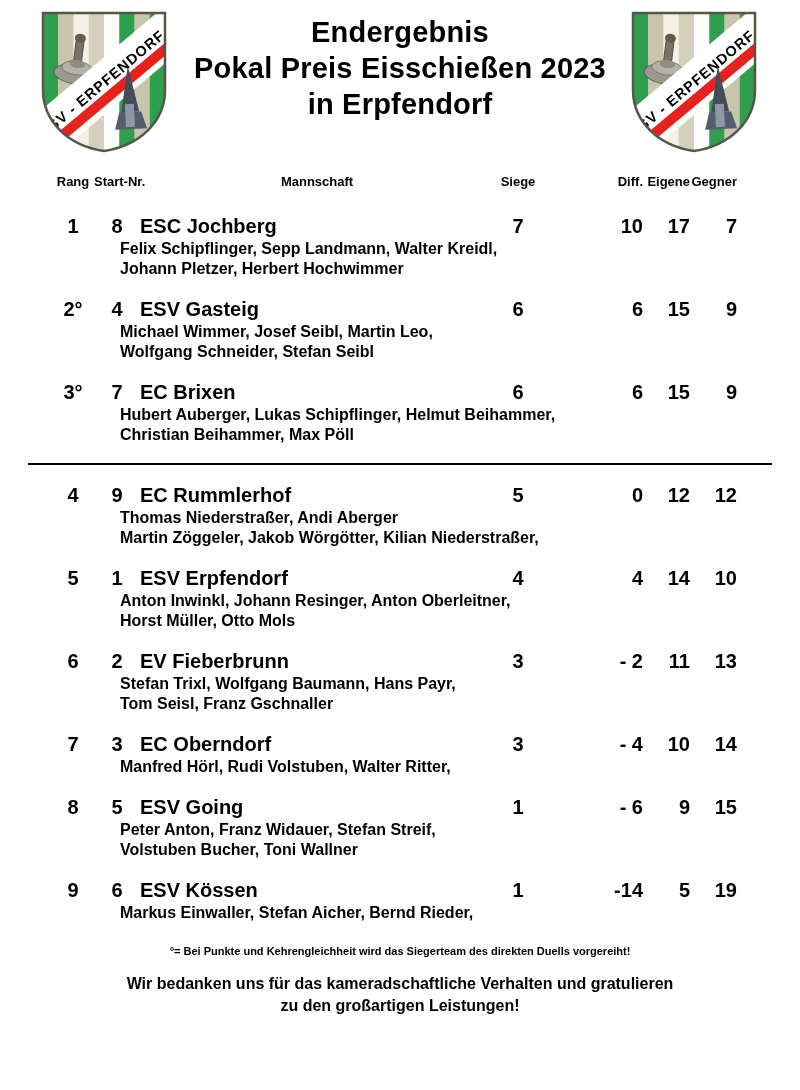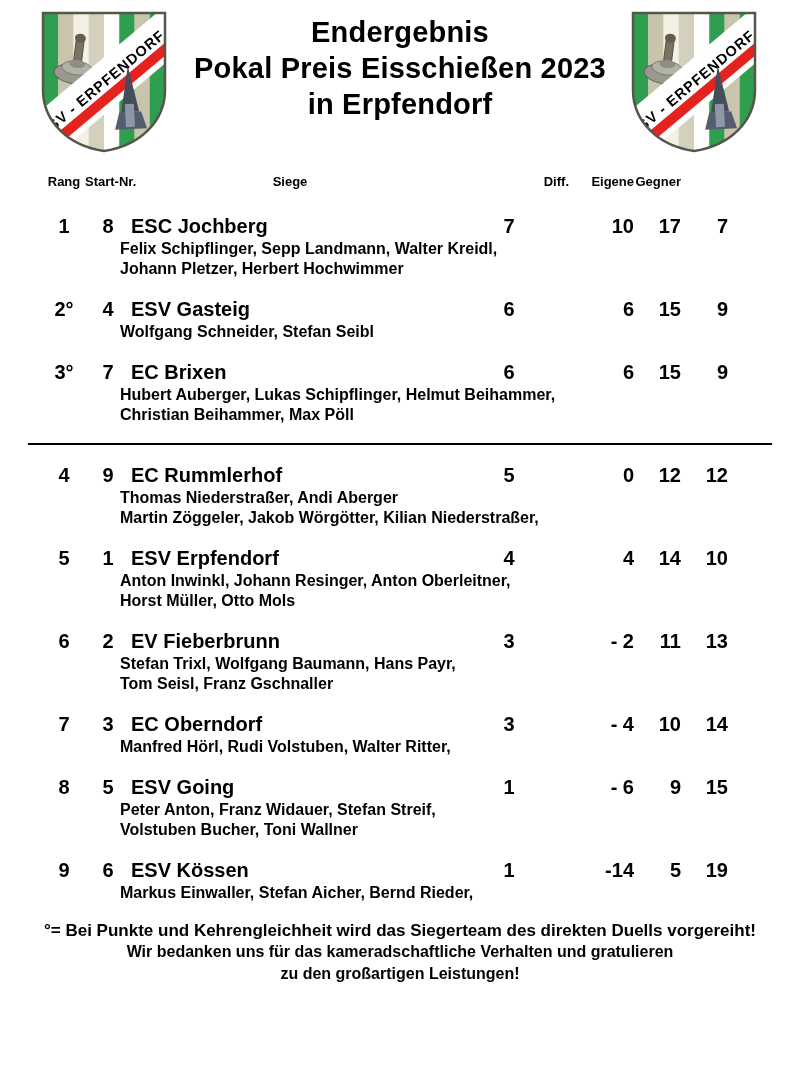--- a/index.html
+++ b/index.html
@@ -8,37 +8,37 @@
     font-family:"Liberation Sans",sans-serif;font-weight:bold;color:#000;
     position:relative;
   }
   .logo{position:absolute;top:8px;width:142px;height:148px;}
   .logo.left{left:33px;}
   .logo.right{left:623px;}
   .title{padding-top:14px;text-align:center;font-size:29px;line-height:36px;letter-spacing:.2px;}
   .grid-row{
     display:grid;
     grid-template-columns:42px 46px 318px 120px 65px 47px 47px;
+    padding-left:52px;
     align-items:baseline;
-    margin-left:43px;
   }
   .grid-row .c{white-space:nowrap;}
   .c.rang,.c.start{text-align:center;}
   .c.team{text-align:left;}
   .c.siege{text-align:center;}
   .c.diff,.c.eigene,.c.gegner{text-align:right;}
   .table-header{margin-top:52px;font-size:13px;line-height:16px;}
   .table-header .c.team{text-align:center;position:relative;left:18px;}
   #rows{margin-top:24px;}
   .result-row{margin-bottom:18px;}
   .result-row .grid-row{font-size:20px;line-height:25px;}
   .players{padding-left:120px;font-size:16px;line-height:20px;white-space:nowrap;}
   .divider{border-top:2px solid #000;width:744px;margin:6px 0 18px 28px;height:0;}
-  .note{margin-top:8px;text-align:center;font-size:17px;line-height:20px;}
-  .thanks{text-align:center;font-size:16px;line-height:22px;}
+  .note{margin-top:8px;text-align:center;font-size:11px;line-height:20px;}
+  .thanks{margin-top:12px;text-align:center;font-size:16px;line-height:22px;}
 </style>
 </head>
 <body>
 
 <svg class="logo left" viewBox="0 0 142 148" aria-hidden="true">
   <defs>
     <clipPath id="shieldClipL">
       <path d="M10 5 H132 V82 C132 114 106 138 71 143 C36 138 10 114 10 82 Z"></path>
     </clipPath>
   </defs>
@@ -110,20 +110,21 @@
 
 <div class="title">
   <div>Endergebnis</div>
   <div>Pokal Preis Eisschießen 2023</div>
   <div>in Erpfendorf</div>
 </div>
 
 <div class="grid-row table-header">
   <div class="c rang">Rang</div>
   <div class="c start">Start-Nr.</div>
+  <div class="c team">Mannschaft</div>
   <div class="c siege">Siege</div>
   <div class="c diff">Diff.</div>
   <div class="c eigene">Eigene</div>
   <div class="c gegner">Gegner</div>
 </div>
 
 <div id="rows">
   <div class="result-row">
     <div class="grid-row main">
       <div class="c rang">1</div>
@@ -144,20 +145,21 @@
     <div class="grid-row main">
       <div class="c rang">2°</div>
       <div class="c start">4</div>
       <div class="c team">ESV Gasteig</div>
       <div class="c siege">6</div>
       <div class="c diff">6</div>
       <div class="c eigene">15</div>
       <div class="c gegner">9</div>
     </div>
     <div class="players">
+      <div>Michael Wimmer, Josef Seibl, Martin Leo,</div>
       <div>Wolfgang Schneider, Stefan Seibl</div>
     </div>
   </div>
 
   <div class="result-row">
     <div class="grid-row main">
       <div class="c rang">3°</div>
       <div class="c start">7</div>
       <div class="c team">EC Brixen</div>
       <div class="c siege">6</div>

